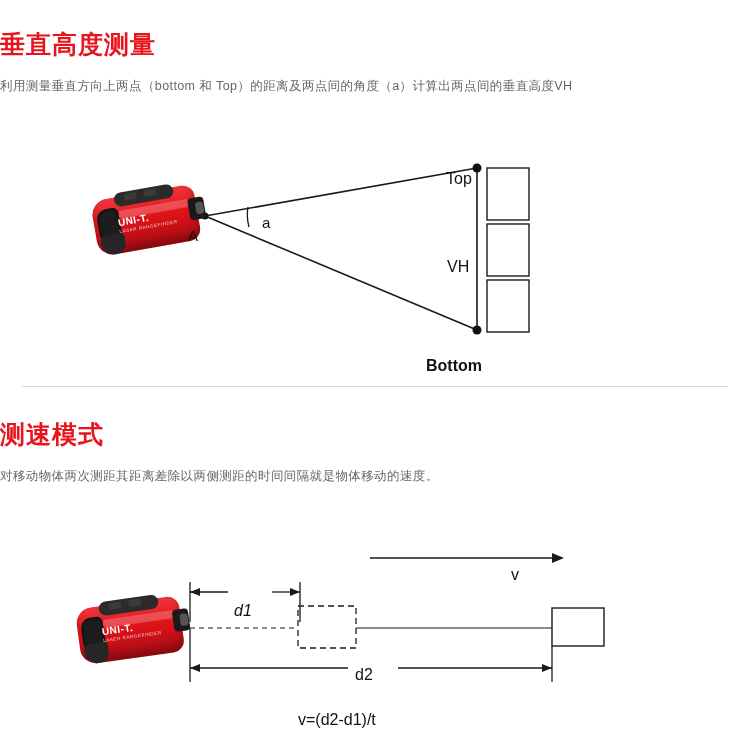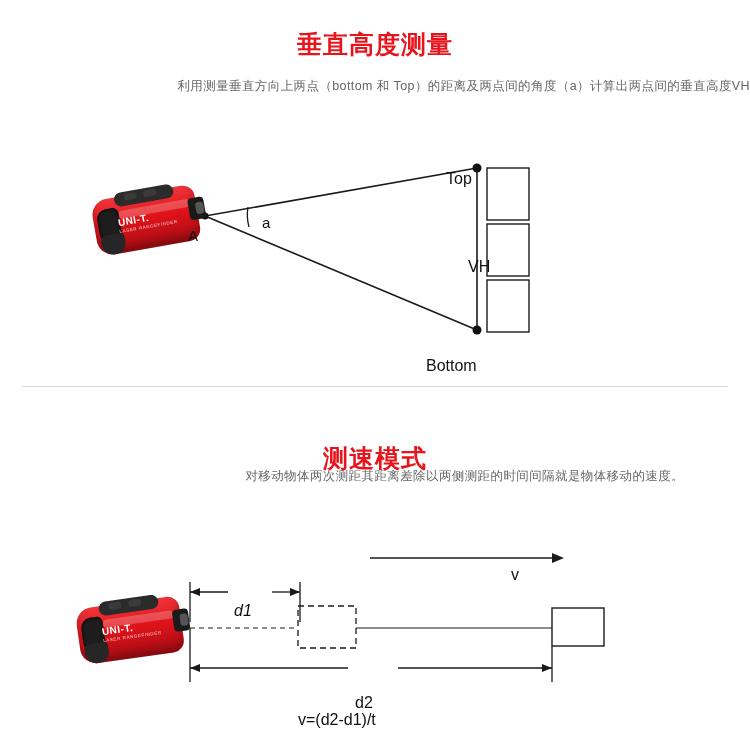--- a/index.html
+++ b/index.html
@@ -13,28 +13,28 @@
     font-family: "Liberation Sans", sans-serif;
     color: #222;
     position: relative;
     overflow: hidden;
   }
   .section {
     position: relative;
     width: 750px;
   }
   .sec-title {
-    text-align: center;
+    text-align: left;
     color: #e8141c;
     font-size: 25px;
     font-weight: bold;
     letter-spacing: 1px;
   }
   .sec-sub {
-    text-align: right;
+    text-align: left;
     color: #666;
     font-size: 12.5px;
     letter-spacing: 0.4px;
   }
   .divider {
     position: absolute;
     left: 22px;
     width: 706px;
     height: 1px;
     background: #d8d8d8;
@@ -191,32 +191,32 @@
       <div class="dev-btn" style="left:60px;"></div>
       <div class="dev-eye"></div>
       <div class="dev-eye2"></div>
       <div class="dev-lens"></div>
       <div class="dev-lens-inner"></div>
       <div class="dev-brand">UNI-T.</div>
       <div class="dev-sub">LASER RANGEFINDER</div>
     </div>
 
     <div class="lbl lbl-big" style="left:446px; top:144px;">Top</div>
-    <div class="lbl lbl-big" style="left:426px; top:331px;">Bottom</div>
-    <div class="lbl lbl-big" style="left:468px; top:232px;">VH</div>
+    <div class="lbl lbl-big" style="left:426px; top:331px;font-weight:bold;">Bottom</div>
+    <div class="lbl lbl-big" style="left:447px; top:232px;">VH</div>
     <div class="lbl" style="left:262px; top:214px;">a</div>
     <div class="lbl" style="left:188px; top:227px;">A</div>
   </div>
 
   <div class="divider" style="top:386px;"></div>
 </div>
 
 <div class="section" style="position:absolute; left:0; top:400px;">
 
-  <div class="sec-title" style="position:absolute; left:0; top:18px; width:750px;margin-top:24px;">测速模式</div>
+  <div class="sec-title" style="position:absolute; left:0; top:18px; width:750px;">测速模式</div>
 
   <div class="sec-sub" style="position:absolute; left:0; top:68px; width:684px;font-family:Liberation Serif, serif;">对移动物体两次测距其距离差除以两侧测距的时间间隔就是物体移动的速度。</div>
 
   <div class="stage">
     <svg width="750" height="230" style="position:absolute; left:0; top:110px;">
 
       <line x1="370" y1="48" x2="552" y2="48" stroke="#1a1a1a" stroke-width="1.6"></line>
       <polygon points="552,43 564,48 552,53" fill="#1a1a1a"></polygon>
 
       <line x1="190" y1="72" x2="190" y2="112" stroke="#1a1a1a" stroke-width="1.3"></line>
@@ -251,17 +251,17 @@
       <div class="dev-btn" style="left:60px;"></div>
       <div class="dev-eye"></div>
       <div class="dev-eye2"></div>
       <div class="dev-lens"></div>
       <div class="dev-lens-inner"></div>
       <div class="dev-brand">UNI-T.</div>
       <div class="dev-sub">LASER RANGEFINDER</div>
     </div>
 
     <div class="lbl lbl-big" style="left:234px; top:176px;font-style:italic;">d1</div>
-    <div class="lbl lbl-big" style="left:355px; top:268px;">d2</div>
+    <div class="lbl lbl-big" style="left:355px; top:240px;">d2</div>
     <div class="lbl lbl-big" style="left:511px; top:140px;">v</div>
     <div class="lbl lbl-big" style="left:298px; top:285px;">v=(d2-d1)/t</div>
   </div>
 </div>
 
 </body></html>

